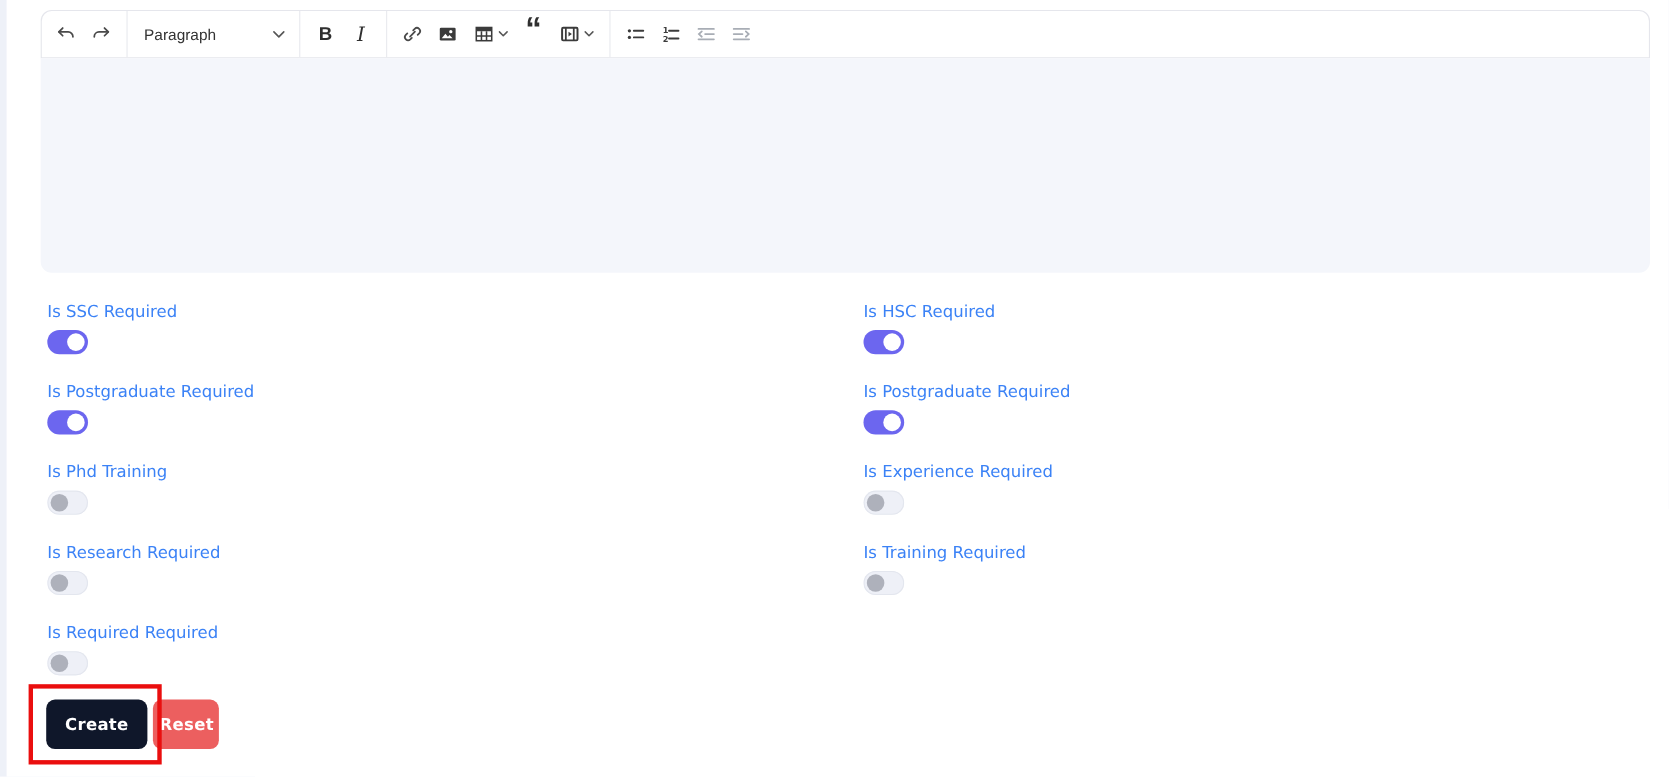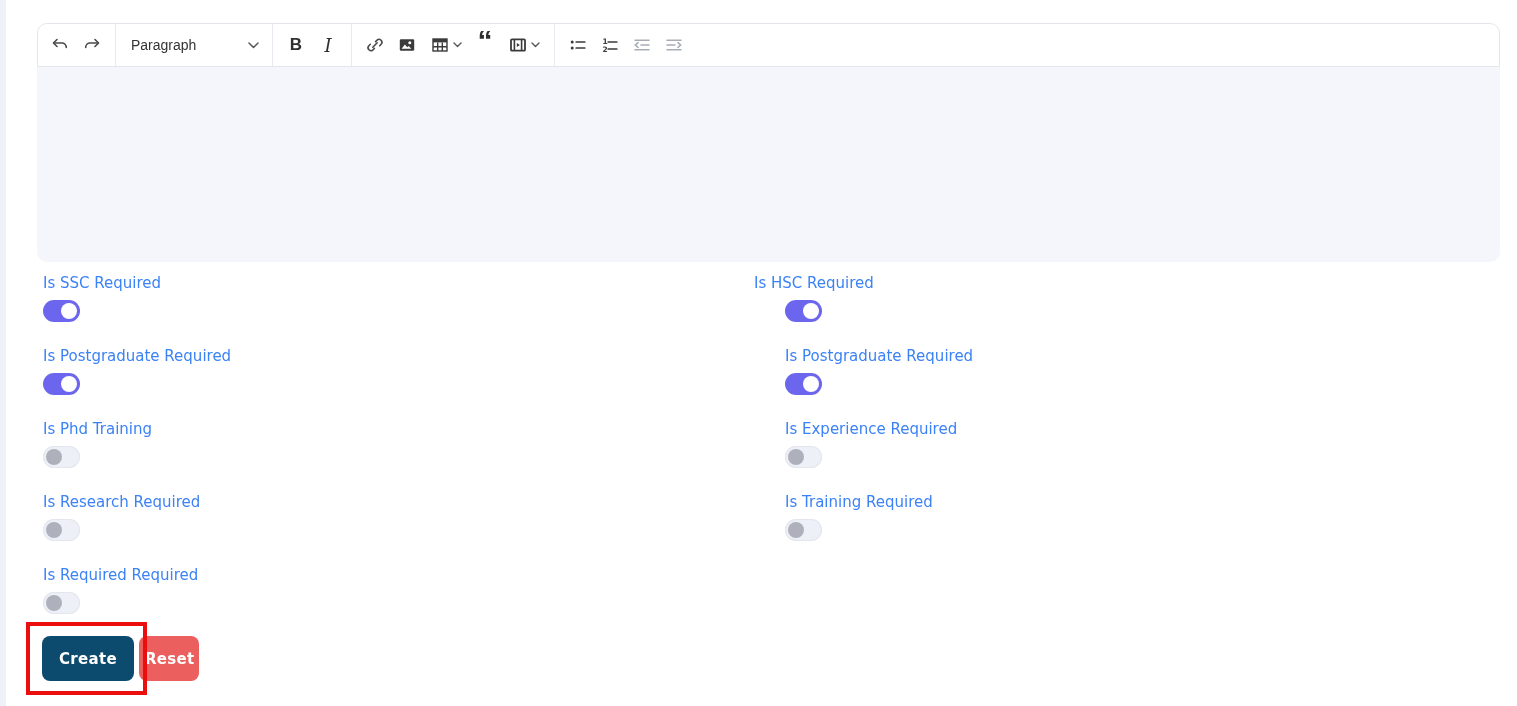--- a/index.html
+++ b/index.html
@@ -4,21 +4,21 @@
 <style>
   html,body{margin:0;padding:0;}
   body{
     width:1517px;height:706px;overflow:hidden;position:relative;
     background:#eef1f8;
     font-family:"DejaVu Sans","Liberation Sans",sans-serif;
   }
   .page{position:absolute;left:6px;top:0;width:1511px;height:706px;background:#ffffff;}
 
   
-  .editor{position:absolute;left:31px;top:23px;width:1463px;height:239px;}
+  .editor{position:absolute;left:31px;top:9px;width:1463px;height:239px;}
   .toolbar{
     box-sizing:border-box;height:44px;background:#ffffff;
     border:1px solid #e5e6ec;border-radius:10px 10px 0 0;
     display:flex;align-items:center;padding:0 6px;
   }
   .editor-body{
     height:195px;background:#f4f6fb;border-radius:0 0 10px 10px;
     padding:10px 14px;box-sizing:border-box;color:#3f4254;font-size:14px;outline:none;
   }
   .tb-btn{
@@ -47,21 +47,21 @@
   .switch[data-state="on"] .knob{right:3px;background:#ffffff;}
   .switch[data-state="off"]{background:#eef0f7;box-shadow:inset 0 0 0 1px #e3e6ee;}
   .switch[data-state="off"] .knob{left:3px;background:#aeb1bb;}
 
   
   .btn{
     position:absolute;top:636px;height:45px;border:none;border-radius:8px;
     color:#ffffff;font-weight:700;font-size:15px;cursor:pointer;
     font-family:"DejaVu Sans","Liberation Sans",sans-serif;letter-spacing:.3px;
   }
-  .btn-create{left:36px;width:92px;background:#0c4a6e;}
+  .btn-create{left:36px;width:92px;background:#0f172a;}
   .btn-reset{left:133px;width:60px;background:#ec5f5f;}
 
   
   .annotation-box{
     position:absolute;left:20px;top:622px;width:121px;height:73px;
     border:4px solid #ea0e0e;box-sizing:border-box;pointer-events:none;
   }
   svg{display:block;}
 </style>
 </head>
@@ -240,21 +240,21 @@
         <span class="knob"></span>
       </div>
 
     <div class="toggle-label" style="left:37px;top:566px">Is Required Required</div>
     <div class="switch" style="left:37px;top:592px" data-state="off">
         <span class="knob"></span>
       </div>
   </div>
 
   <div>
-    <div class="toggle-label" style="left:748px;top:274px">Is HSC Required</div>
+    <div class="toggle-label" style="left:779px;top:274px">Is HSC Required</div>
     <div class="switch" style="left:779px;top:300px" data-state="on">
         <span class="knob"></span>
       </div>
 
     <div class="toggle-label" style="left:779px;top:347px">Is Postgraduate Required</div>
     <div class="switch" style="left:779px;top:373px" data-state="on">
         <span class="knob"></span>
       </div>
 
     <div class="toggle-label" style="left:779px;top:420px">Is Experience Required</div>

